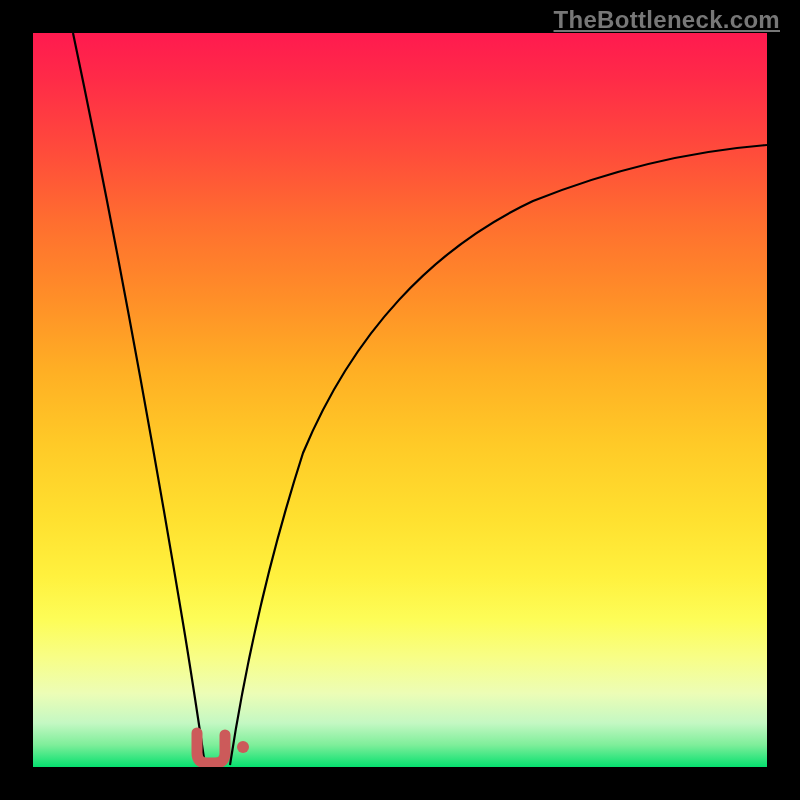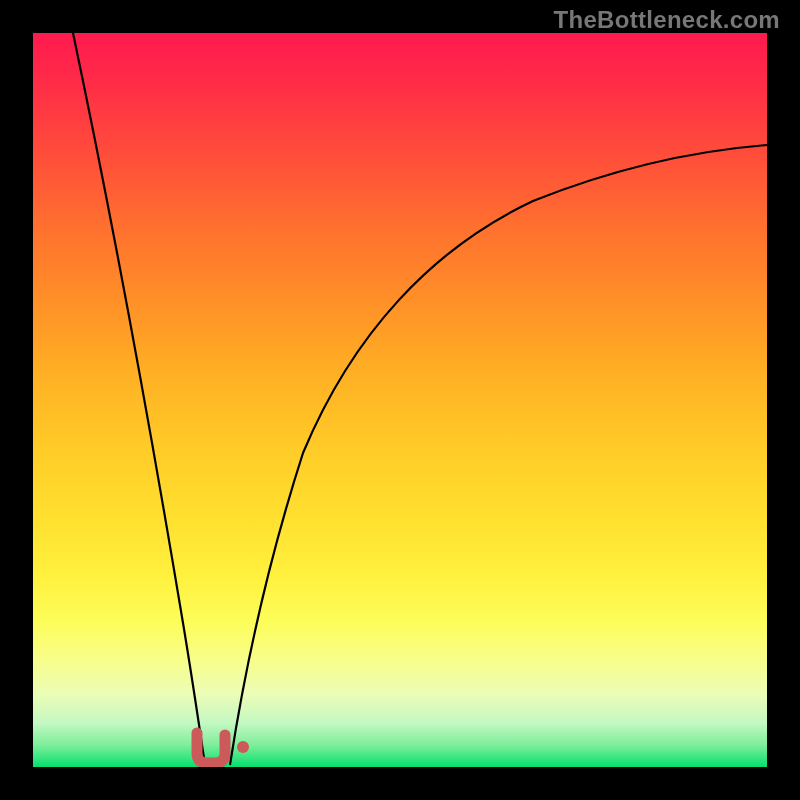--- a/index.html
+++ b/index.html
@@ -45,20 +45,21 @@
   }
   .watermark {
     position: absolute;
     top: 6px;
     right: 20px;
     font-family: Arial, Helvetica, sans-serif;
     font-size: 24px;
     font-weight: 600;
     color: #777777;
     letter-spacing: 0.3px;
+    text-decoration: underline;
   }
   svg.curves {
     position: absolute;
     top: 0;
     left: 0;
     width: 734px;
     height: 734px;
   }
 </style>
 </head>

